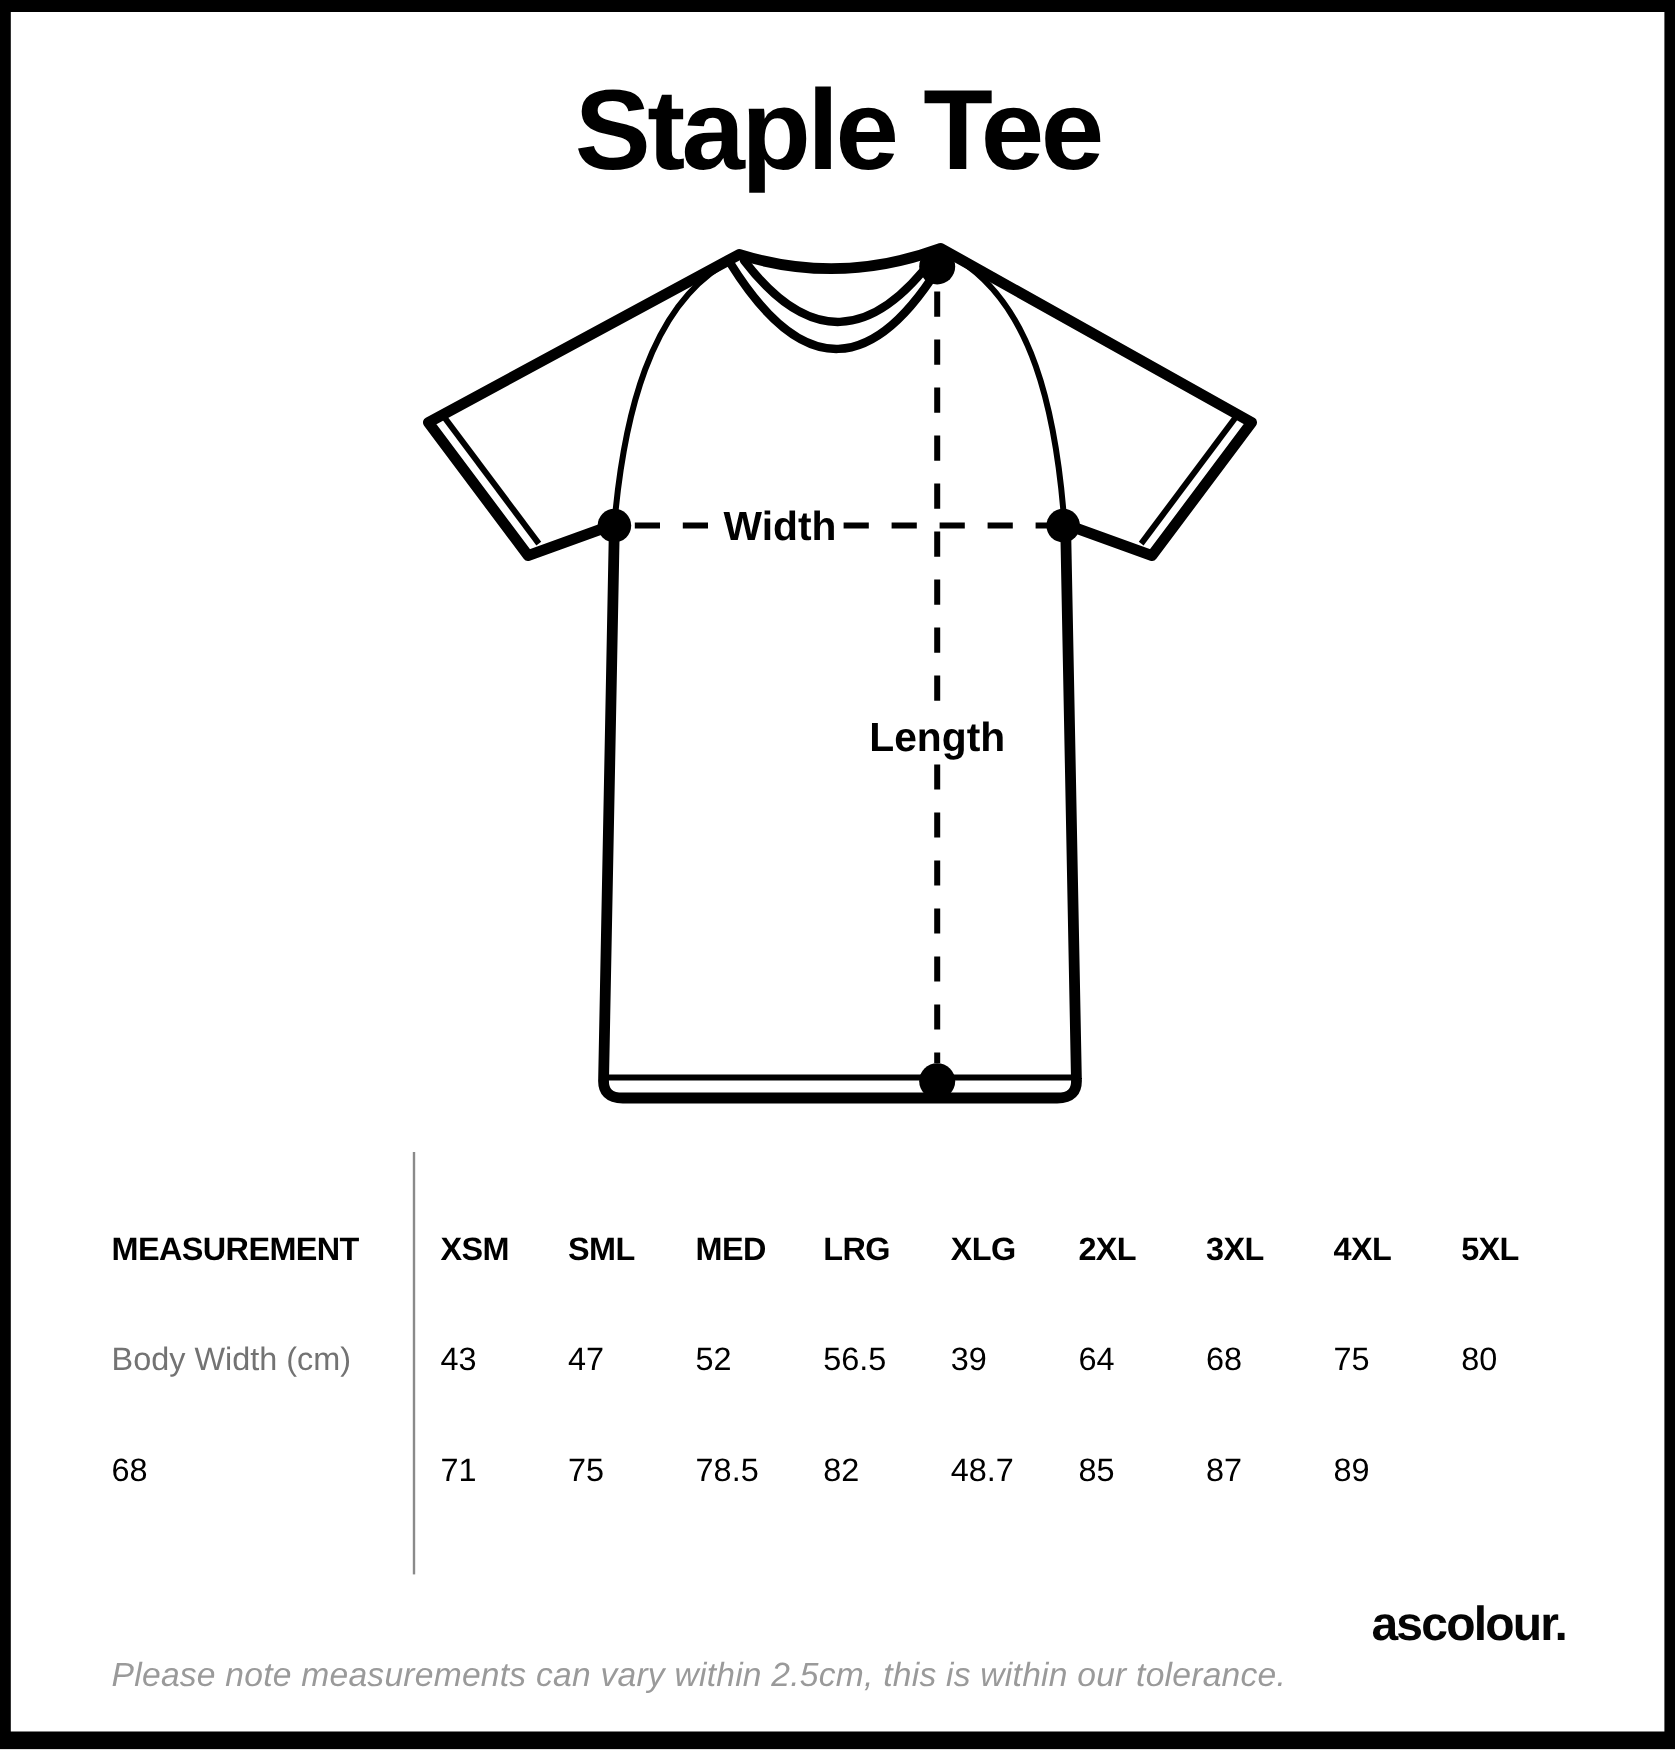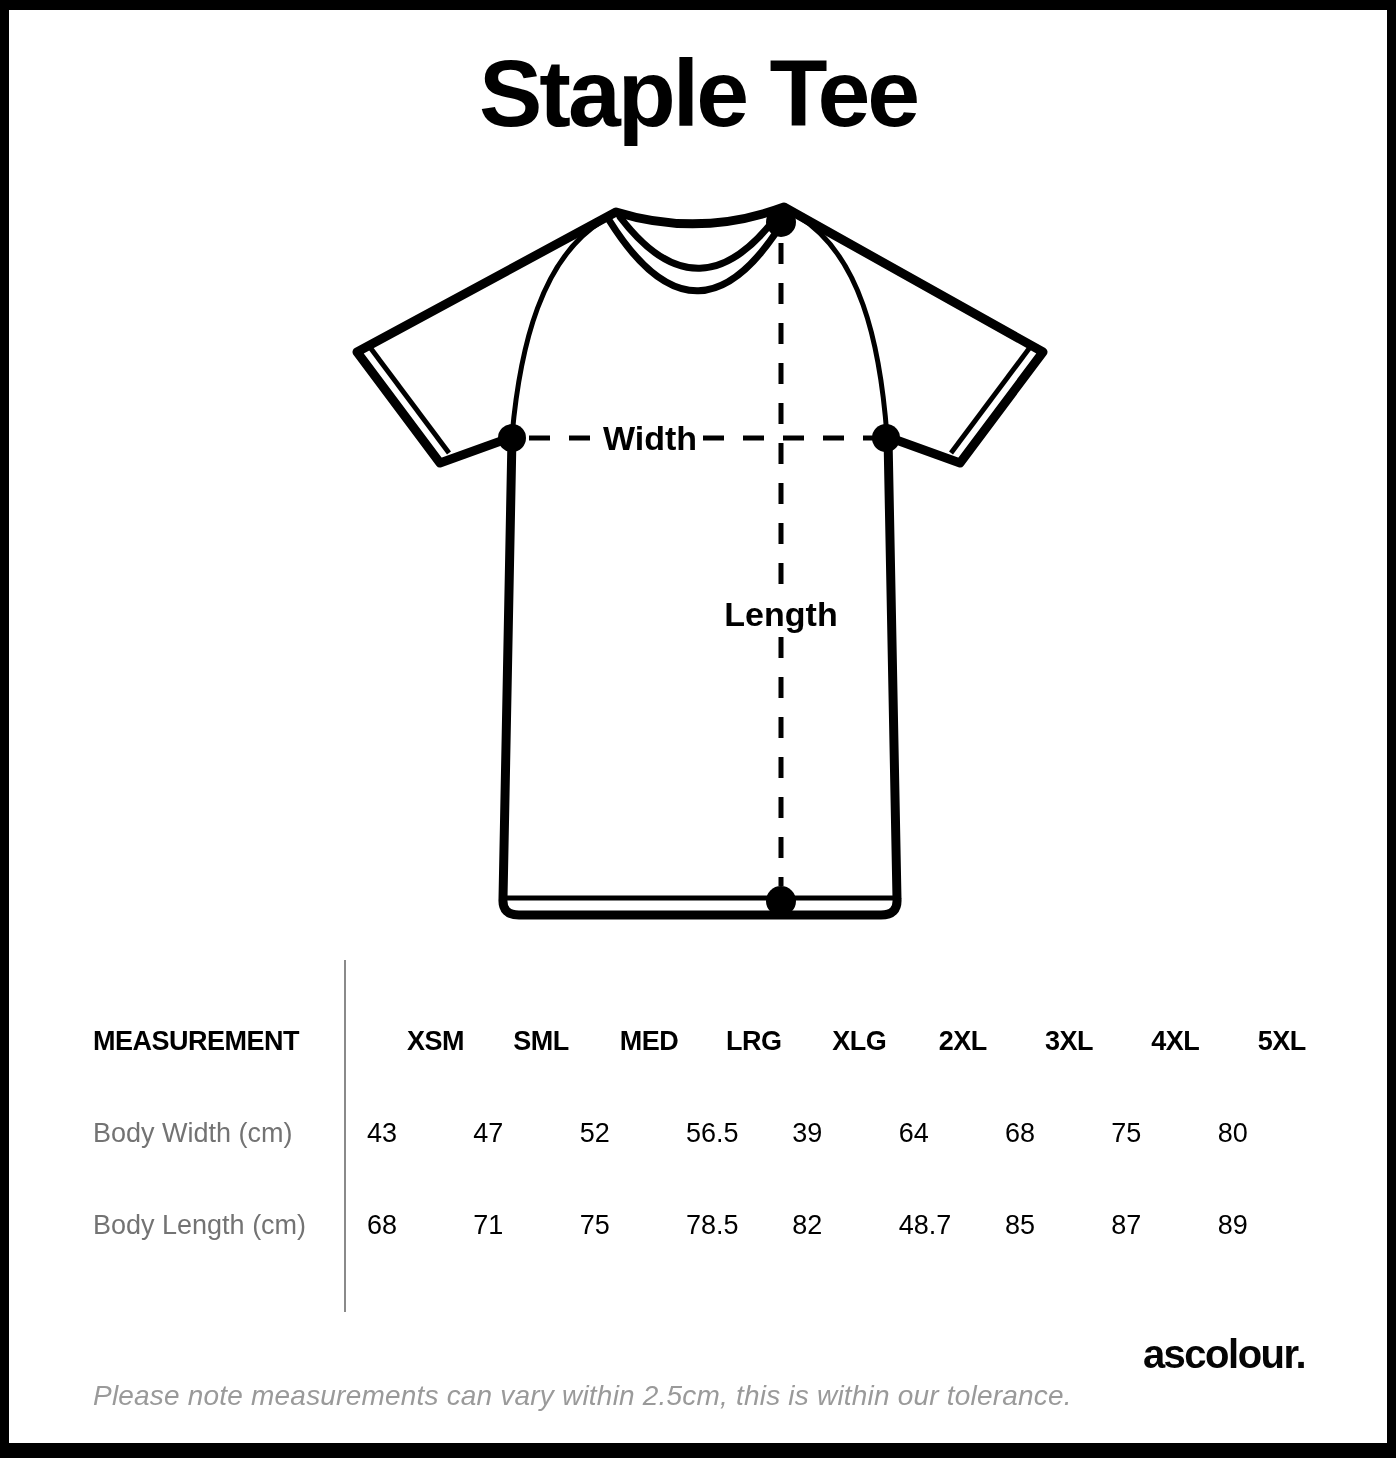--- a/index.html
+++ b/index.html
@@ -20,21 +20,21 @@
     inset: 0;
     border: solid #000;
     border-width: 10px 9px 15px 9px;
     pointer-events: none;
   }
 
   .page-title {
     position: absolute;
     left: 0; right: 0;
     top: 44px;
-    margin: 0;
+    margin: 16px;
     text-align: center;
     font-size: 95px;
     font-weight: bold;
     letter-spacing: -3px;
     color: #000;
     line-height: 1.05;
   }
 
   .tee-svg {
     position: absolute;
@@ -62,21 +62,21 @@
   .table-row {
     position: absolute;
     left: 93px;
     width: 1231px;
     display: grid;
     grid-template-columns: 274px repeat(9, 1fr);
     align-items: center;
     font-size: 27px;
     color: #000;
   }
-  .table-row.header-row { top: 1022px; height: 38px; font-weight: bold; letter-spacing: -0.5px; gap: 40px; }
+  .table-row.header-row { top: 1022px; height: 38px; font-weight: bold; letter-spacing: -0.5px; }
   .table-row.data-row-1 { top: 1114px; height: 38px; }
   .table-row.data-row-2 { top: 1206px; height: 38px; }
   .cell-label { text-align: left; }
   .cell-size  { text-align: left; }
   .row-label-muted { color: #737373; font-weight: normal; }
 
   .tolerance-note {
     position: absolute;
     left: 93px;
     top: 1380px;
@@ -167,21 +167,20 @@
     <div class="cell-size">52</div>
     <div class="cell-size">56.5</div>
     <div class="cell-size">39</div>
     <div class="cell-size">64</div>
     <div class="cell-size">68</div>
     <div class="cell-size">75</div>
     <div class="cell-size">80</div>
   </div>
 
   <div class="table-row data-row-2">
-    <div class="cell-label row-label-muted">Body Length (cm)</div>
     <div class="cell-size">68</div>
     <div class="cell-size">71</div>
     <div class="cell-size">75</div>
     <div class="cell-size">78.5</div>
     <div class="cell-size">82</div>
     <div class="cell-size">48.7</div>
     <div class="cell-size">85</div>
     <div class="cell-size">87</div>
     <div class="cell-size">89</div>
   </div>

